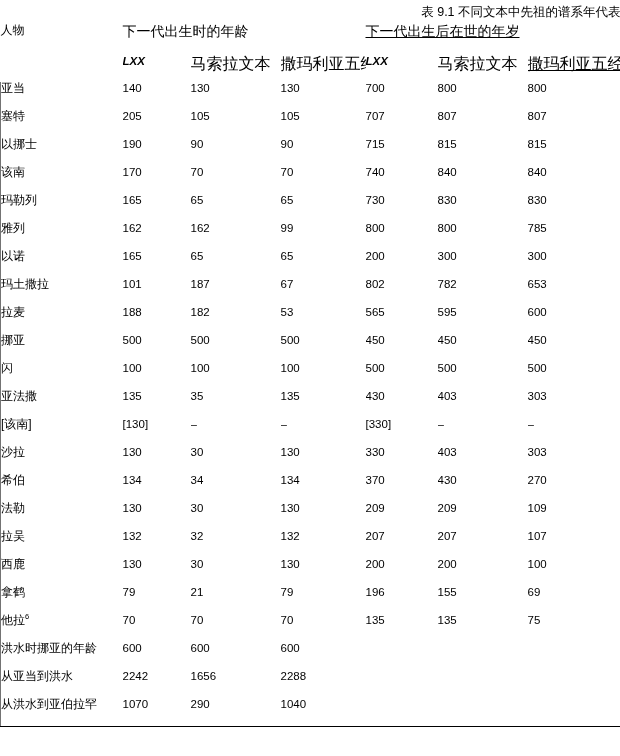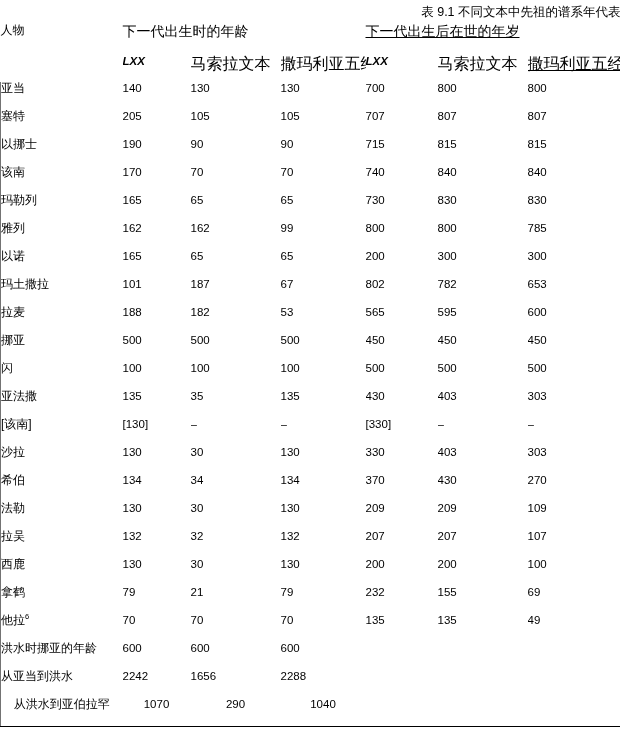--- a/index.html
+++ b/index.html
@@ -96,21 +96,21 @@
     font-size: 11.5px;
     white-space: nowrap;
     overflow: hidden;
   }
   .bd.name {
     border-left: 1px solid #737373;
     font-size: 12px;
   }
   .bd.rightedge { border-right: 1px solid #000; }
 
-  .bd.last-row { border-bottom: 1px solid #000; text-align: center; }
+  .bd.last-row { border-bottom: 1px solid #000; }
 
   sup.fn {
     font-size: 7.5px;
     vertical-align: super;
     line-height: 0;
   }
 </style>
 </head>
 <body>
 
@@ -305,32 +305,32 @@
           <td class="bd">130</td>
           <td class="bd">200</td>
           <td class="bd">200</td>
           <td class="bd rightedge">100</td>
         </tr>
         <tr>
           <td class="bd name"><span>拿鹤</span></td>
           <td class="bd">79</td>
           <td class="bd">21</td>
           <td class="bd">79</td>
-          <td class="bd">232</td>
+          <td class="bd">196</td>
           <td class="bd">155</td>
           <td class="bd rightedge">69</td>
         </tr>
         <tr>
           <td class="bd name"><span>他拉</span><sup class="fn">6</sup></td>
           <td class="bd">70</td>
           <td class="bd">70</td>
           <td class="bd">70</td>
           <td class="bd">135</td>
           <td class="bd">135</td>
-          <td class="bd rightedge">49</td>
+          <td class="bd rightedge">75</td>
         </tr>
         <tr>
           <td class="bd name"><span>洪水时挪亚的年龄</span></td>
           <td class="bd">600</td>
           <td class="bd">600</td>
           <td class="bd">600</td>
           <td class="bd"></td>
           <td class="bd"></td>
           <td class="bd rightedge"></td>
         </tr>

